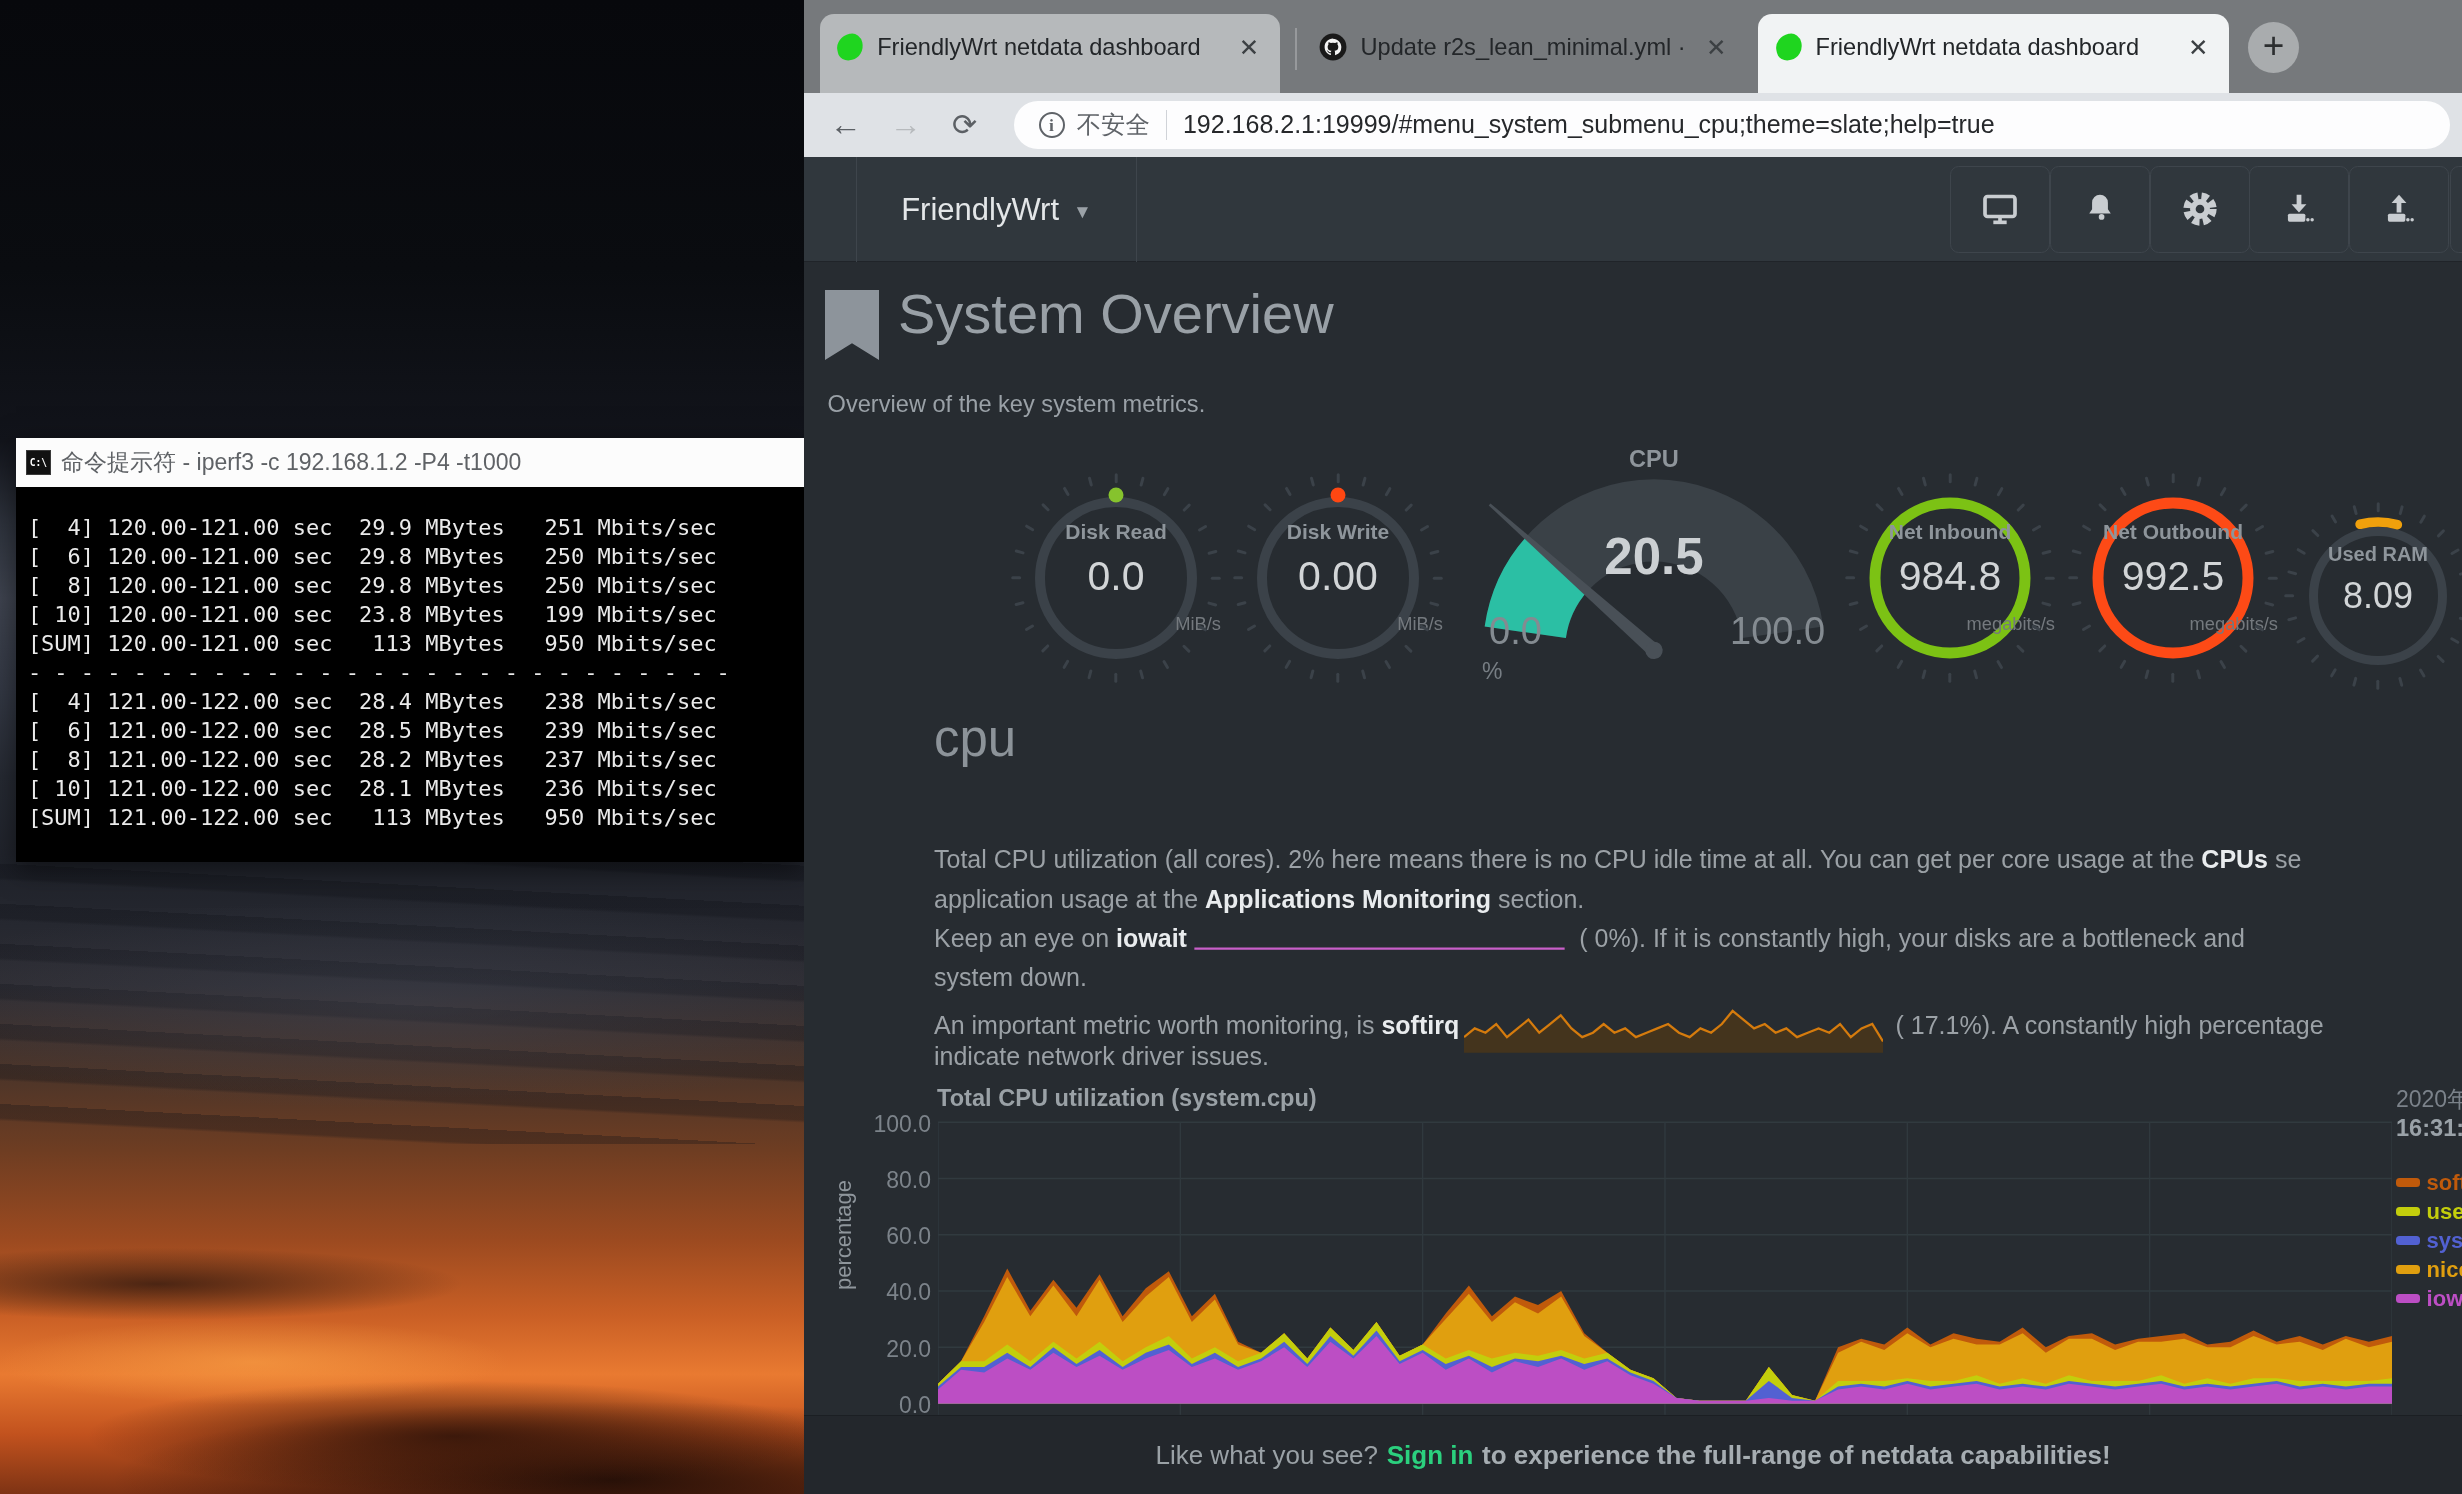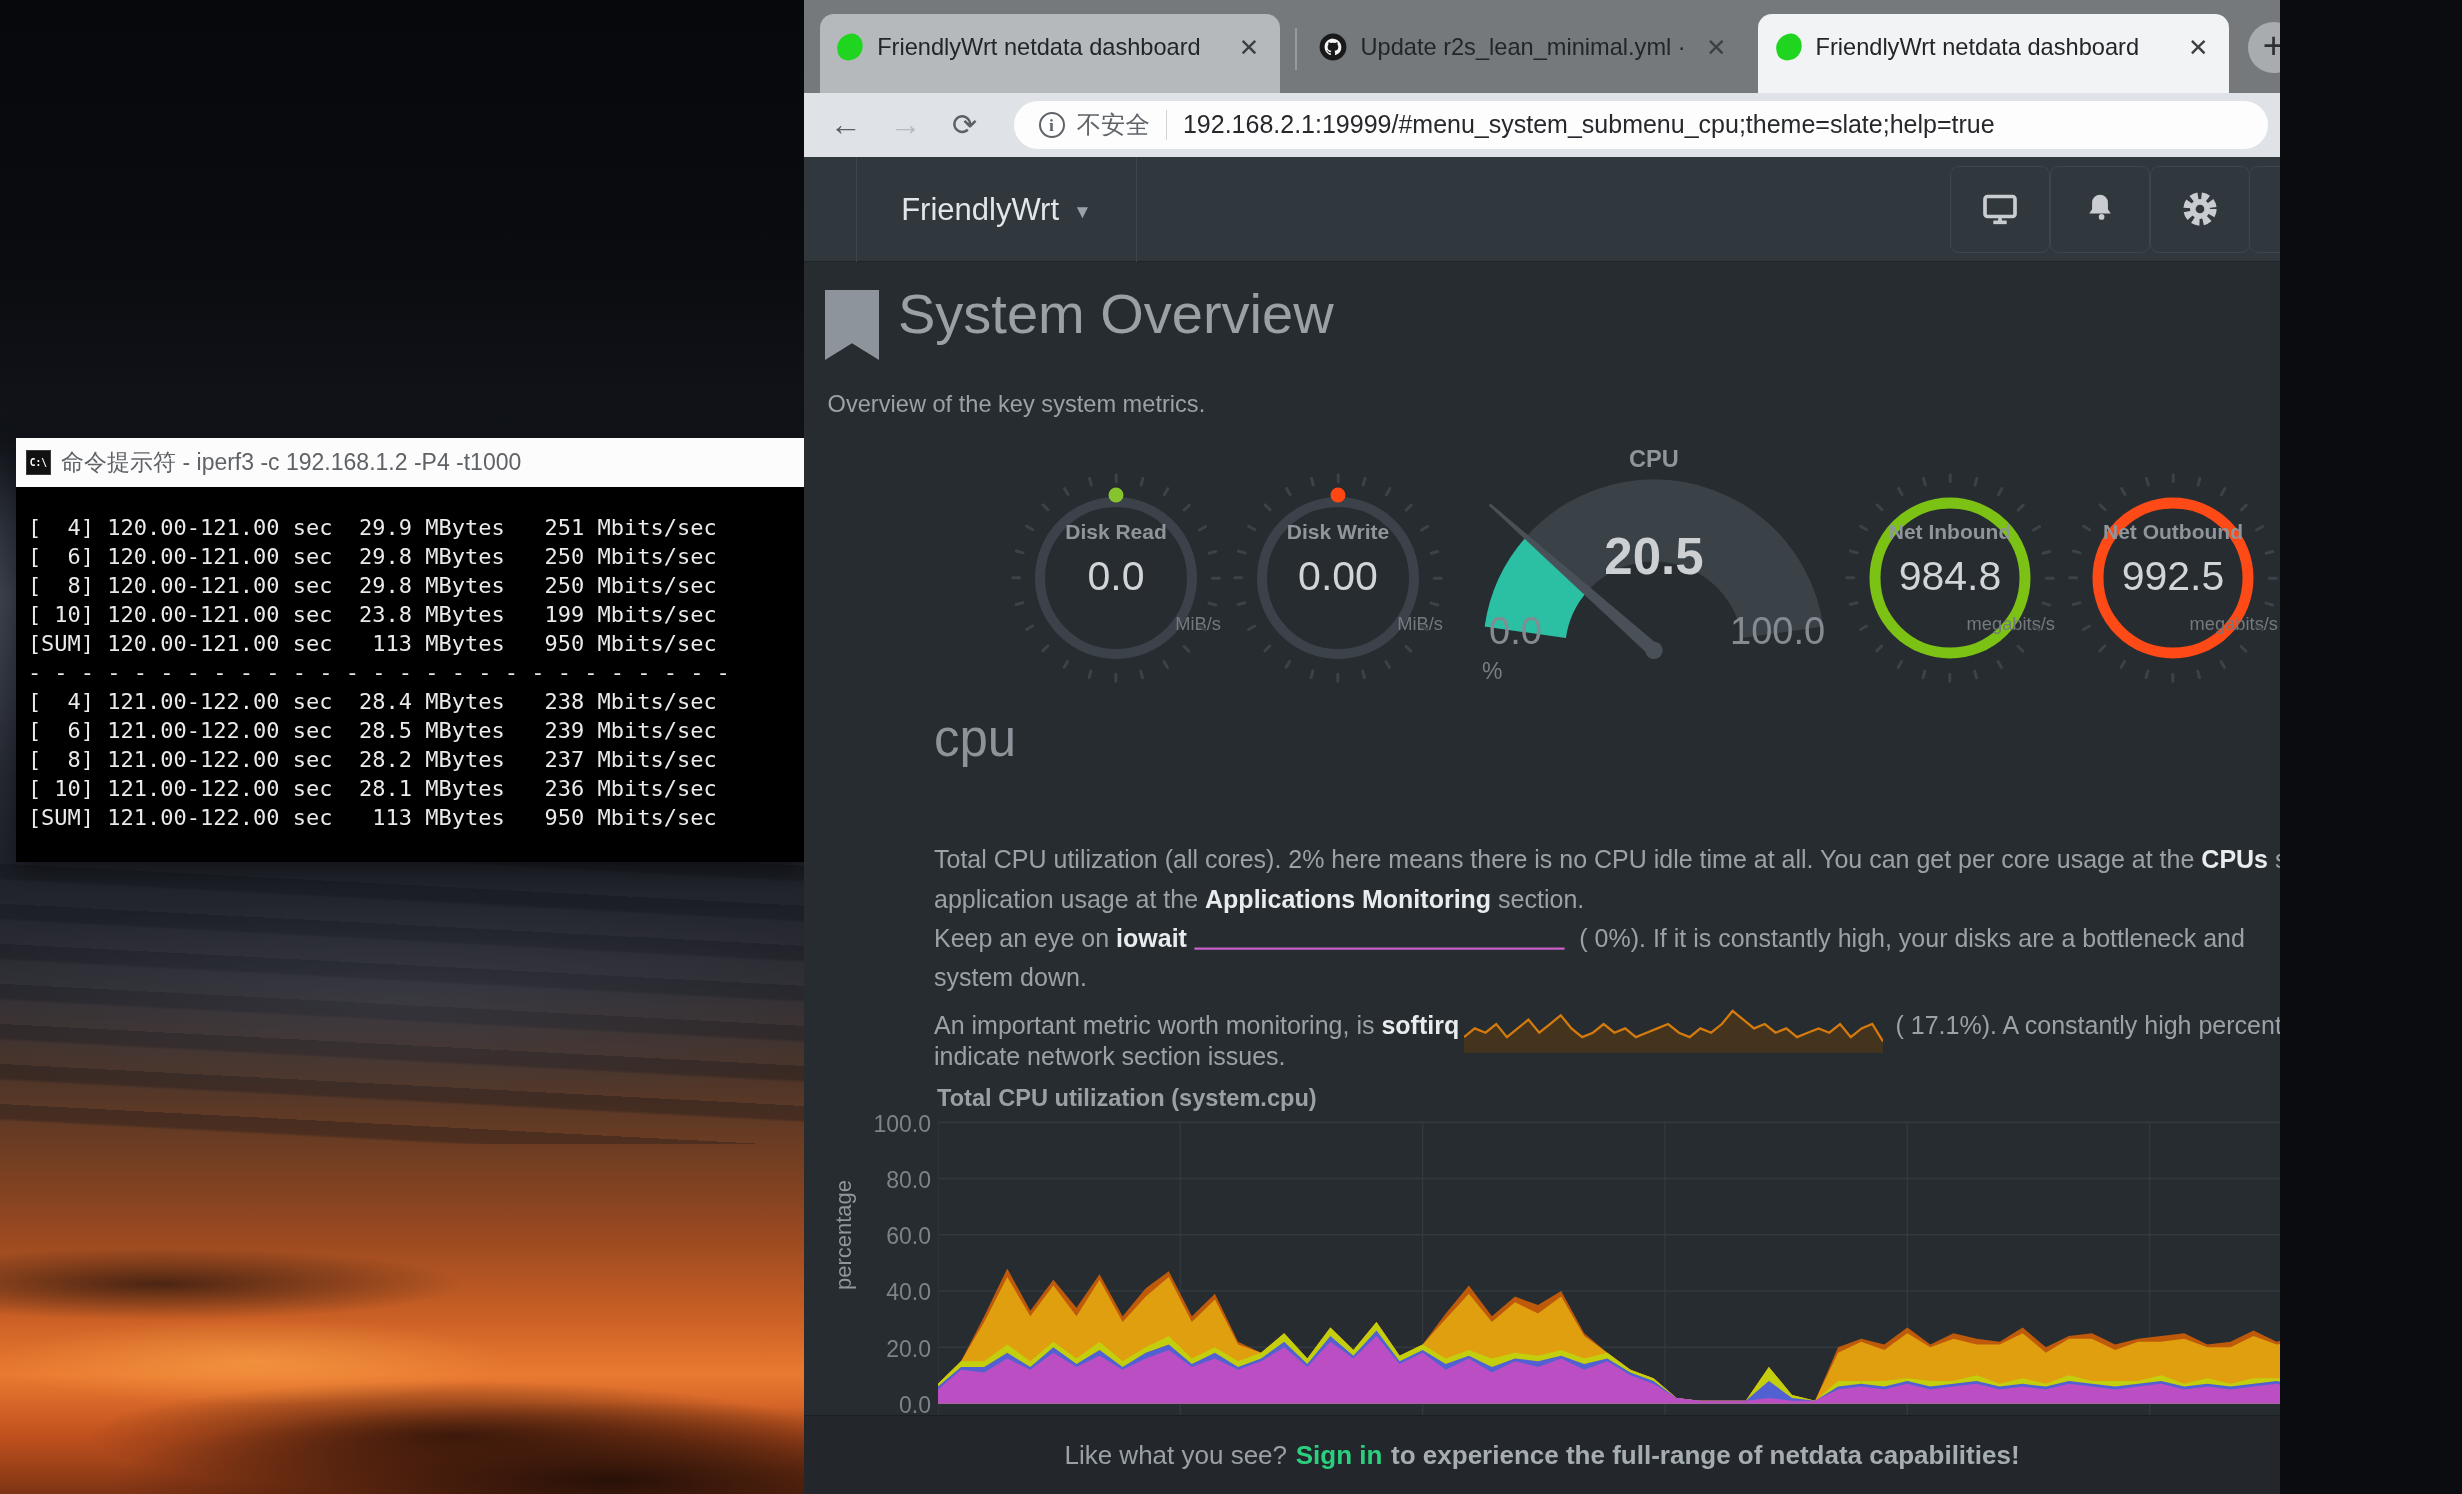--- a/index.html
+++ b/index.html
@@ -31,21 +31,21 @@
   
   .term{position:absolute;left:15.7px;top:438px;width:788px;height:424px;box-shadow:0 7px 26px rgba(0,0,0,.5);}
   .term-titlebar{height:49px;background:#fcfcfc;display:flex;align-items:center;padding-left:10.5px;gap:10.5px;}
   .term-icon{width:24.4px;height:24.4px;background:#111;border:0.9px solid #3a3a3a;color:#fff;
     font:bold 9.6px "DejaVu Sans Mono",monospace;display:flex;align-items:center;justify-content:center;}
   .term-title{color:#5f6266;font-size:23px;white-space:nowrap;}
   .term-body{position:absolute;left:0;right:0;top:49px;bottom:0;background:#000;padding:26px 0 0 12.2px;overflow:hidden;}
   .term-line{font:22px "DejaVu Sans Mono",monospace;color:#eaeaea;line-height:29px;white-space:pre;}
 
   
-  .browser{position:absolute;left:804px;top:0;width:1476px;height:1494px;overflow:hidden;background:var(--page-bg,#272c31);}
+  .browser{position:absolute;left:804px;top:0;width:1658px;height:1494px;overflow:hidden;background:var(--page-bg,#272c31);}
   .tabstrip{position:absolute;left:0;top:0;width:100%;height:93px;background:#76797c;}
   .tab{position:absolute;top:14px;height:79px;border-radius:14px 14px 0 0;display:flex;align-items:center;
     padding:0 15.7px 12.2px 17.5px;gap:14px;}
   .tab-1{left:15.7px;width:460px;background:#b6b9bb;}
   .tab-2{left:497px;width:446px;}
   .tab-2::before{content:"";position:absolute;left:-6.1px;top:14px;height:42px;width:1.7px;background:#97999c;}
   .tab-3{left:954px;width:471px;background:#f1f3f4;}
   .tab-title{font-size:23.6px;color:#232629;white-space:nowrap;overflow:hidden;flex:1;}
   .tab-close{font-size:24.4px;color:#3c4043;width:30px;text-align:center;flex:0 0 auto;}
   .favicon-netdata{width:26px;height:26px;flex:0 0 auto;background:#1fd51f;
@@ -419,21 +419,21 @@
     <div class="para-line" style="top:845px"><span>Total CPU utilization (all cores). 2% here means there is no CPU idle time at all. You can get per core usage at the </span><span class="lnk">CPUs</span><span> se</span></div>
     <div class="para-line" style="top:885px"><span>application usage at the </span><span class="lnk">Applications Monitoring</span><span> section.</span></div>
     <div class="para-line" style="top:924px"><span>Keep an eye on </span><b>iowait</b><svg class="spark" id="spark-iowait" width="375" height="31" viewBox="0 0 430 36">
           <polyline points="0.0,27.4 22.6,27.4 45.3,27.4 67.9,27.4 90.5,27.4 113.2,27.4 135.8,27.4 158.4,27.4 181.1,27.4 203.7,27.4 226.3,27.4 248.9,27.4 271.6,27.4 294.2,27.4 316.8,27.4 339.5,27.4 362.1,27.4 384.7,27.4 407.4,27.4 430.0,27.4" fill="none" stroke="#c95fc9" stroke-width="2.6"></polyline>
         </svg><span> (   0%). If it is constantly high, your disks are a bottleneck and</span></div>
     <div class="para-line" style="top:963px">system down.</div>
     <div class="para-line" style="top:1002px"><span>An important metric worth monitoring, is </span><b>softirq</b><svg class="spark" id="spark-softirq" width="419" height="51" viewBox="0 0 480 58">
           <polygon points="0,58 0.0,40.0 12.3,30.0 24.6,35.0 36.9,25.0 49.2,40.0 61.5,30.0 73.8,20.0 86.2,35.0 98.5,25.0 110.8,15.0 123.1,30.0 135.4,40.0 147.7,35.0 160.0,25.0 172.3,35.0 184.6,30.0 196.9,40.0 209.2,35.0 221.5,30.0 233.8,25.0 246.2,35.0 258.5,40.0 270.8,30.0 283.1,35.0 295.4,25.0 307.7,10.0 320.0,20.0 332.3,30.0 344.6,25.0 356.9,35.0 369.2,30.0 381.5,40.0 393.8,35.0 406.2,30.0 418.5,35.0 430.8,25.0 443.1,40.0 455.4,30.0 467.7,25.0 480.0,45.0 480,58" fill="#44341d"></polygon>
           <polyline points="0.0,40.0 12.3,30.0 24.6,35.0 36.9,25.0 49.2,40.0 61.5,30.0 73.8,20.0 86.2,35.0 98.5,25.0 110.8,15.0 123.1,30.0 135.4,40.0 147.7,35.0 160.0,25.0 172.3,35.0 184.6,30.0 196.9,40.0 209.2,35.0 221.5,30.0 233.8,25.0 246.2,35.0 258.5,40.0 270.8,30.0 283.1,35.0 295.4,25.0 307.7,10.0 320.0,20.0 332.3,30.0 344.6,25.0 356.9,35.0 369.2,30.0 381.5,40.0 393.8,35.0 406.2,30.0 418.5,35.0 430.8,25.0 443.1,40.0 455.4,30.0 467.7,25.0 480.0,45.0" fill="none" stroke="#d57b0d" stroke-width="2.6"></polyline>
         </svg><span> (  17.1%). A constantly high percentage</span></div>
-    <div class="para-line" style="top:1042px">indicate network section issues.</div>
+    <div class="para-line" style="top:1042px">indicate network driver issues.</div>
 
     <div class="chart-title">Total CPU utilization (system.cpu)</div>
     <div class="chart-date">2020年3</div>
     <div class="chart-time">16:31:2</div>
     <div class="ytick" style="top:1111px">100.0</div>
     <div class="ytick" style="top:1167px">80.0</div>
     <div class="ytick" style="top:1223px">60.0</div>
     <div class="ytick" style="top:1279px">40.0</div>
     <div class="ytick" style="top:1336px">20.0</div>
     <div class="ytick" style="top:1392px">0.0</div>

